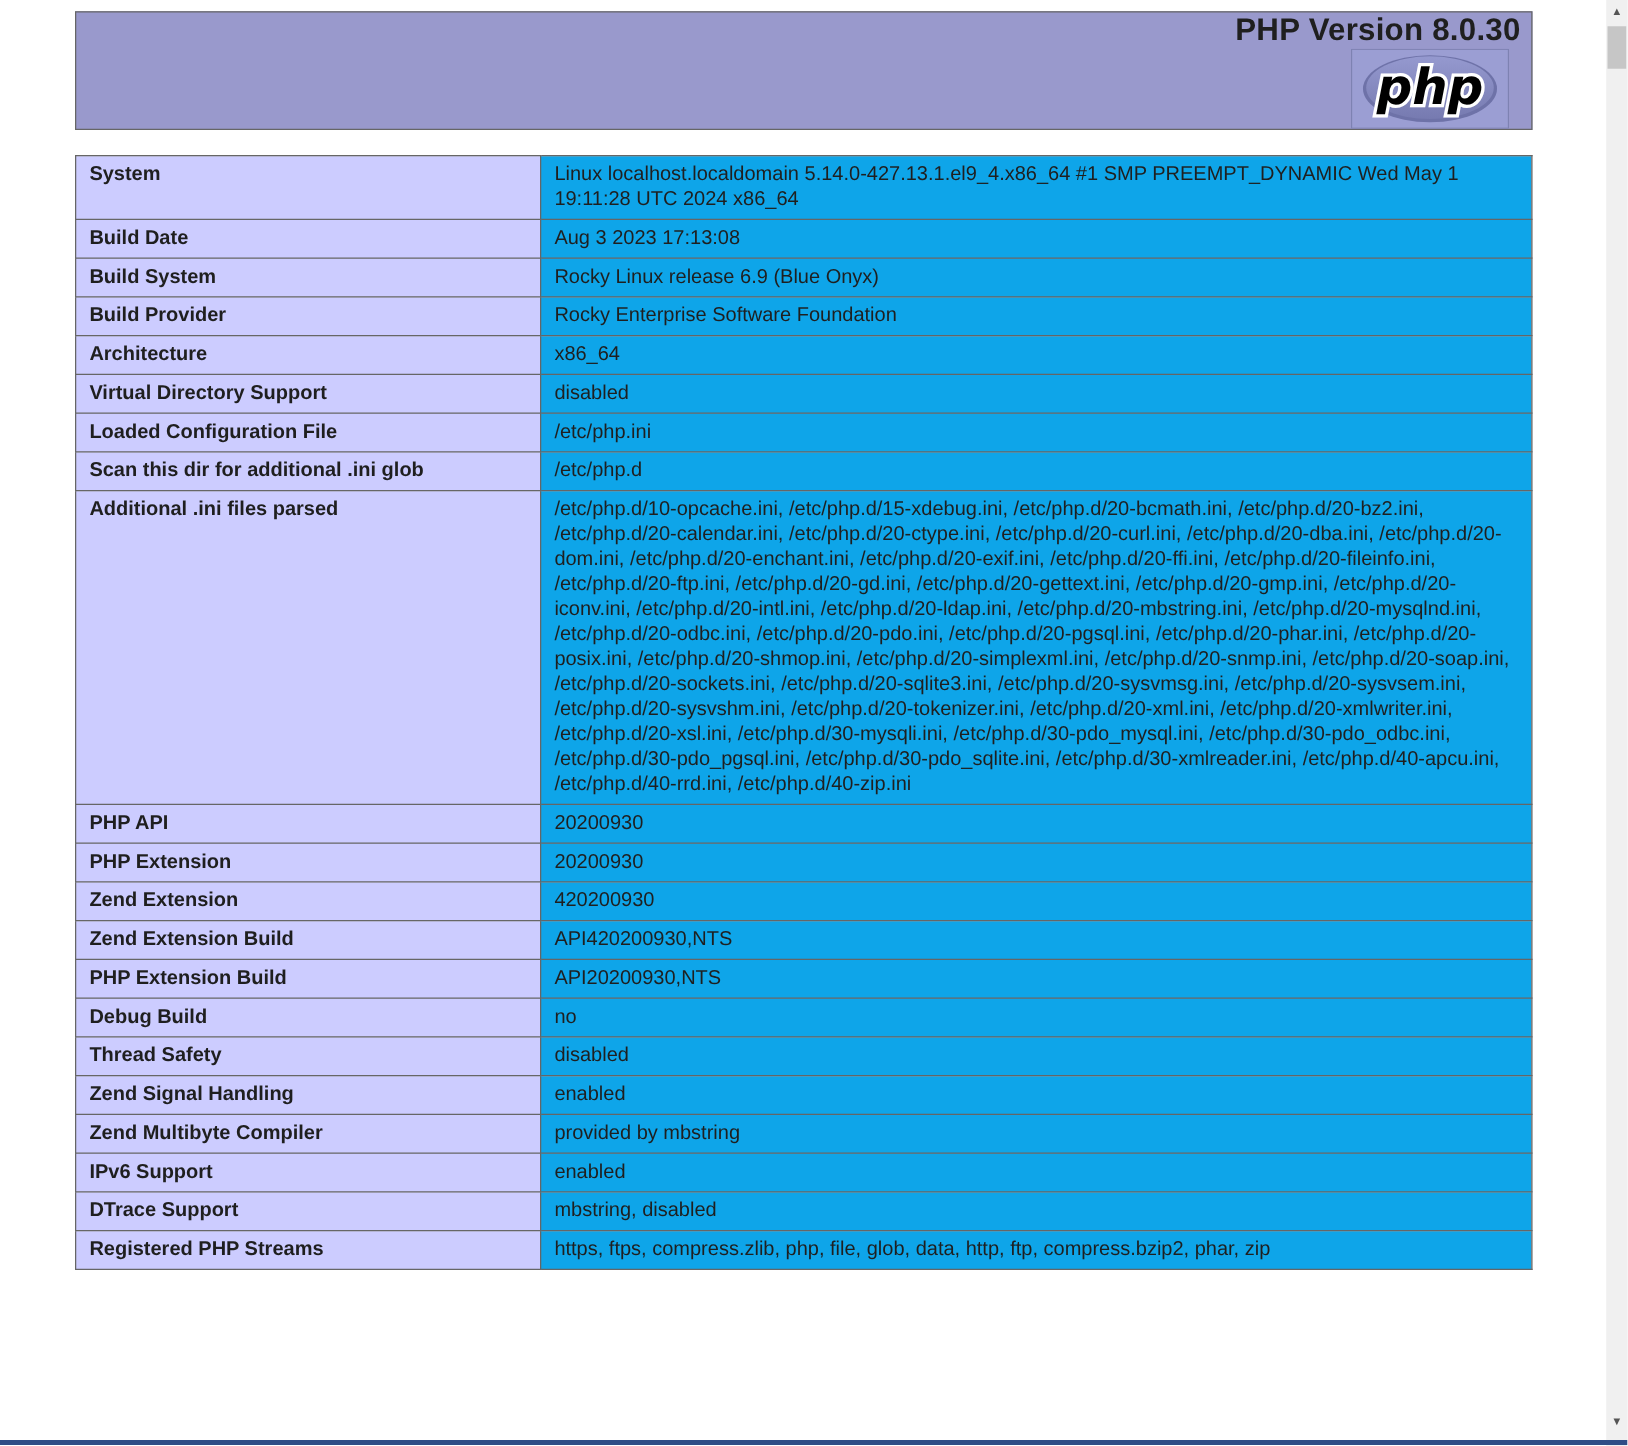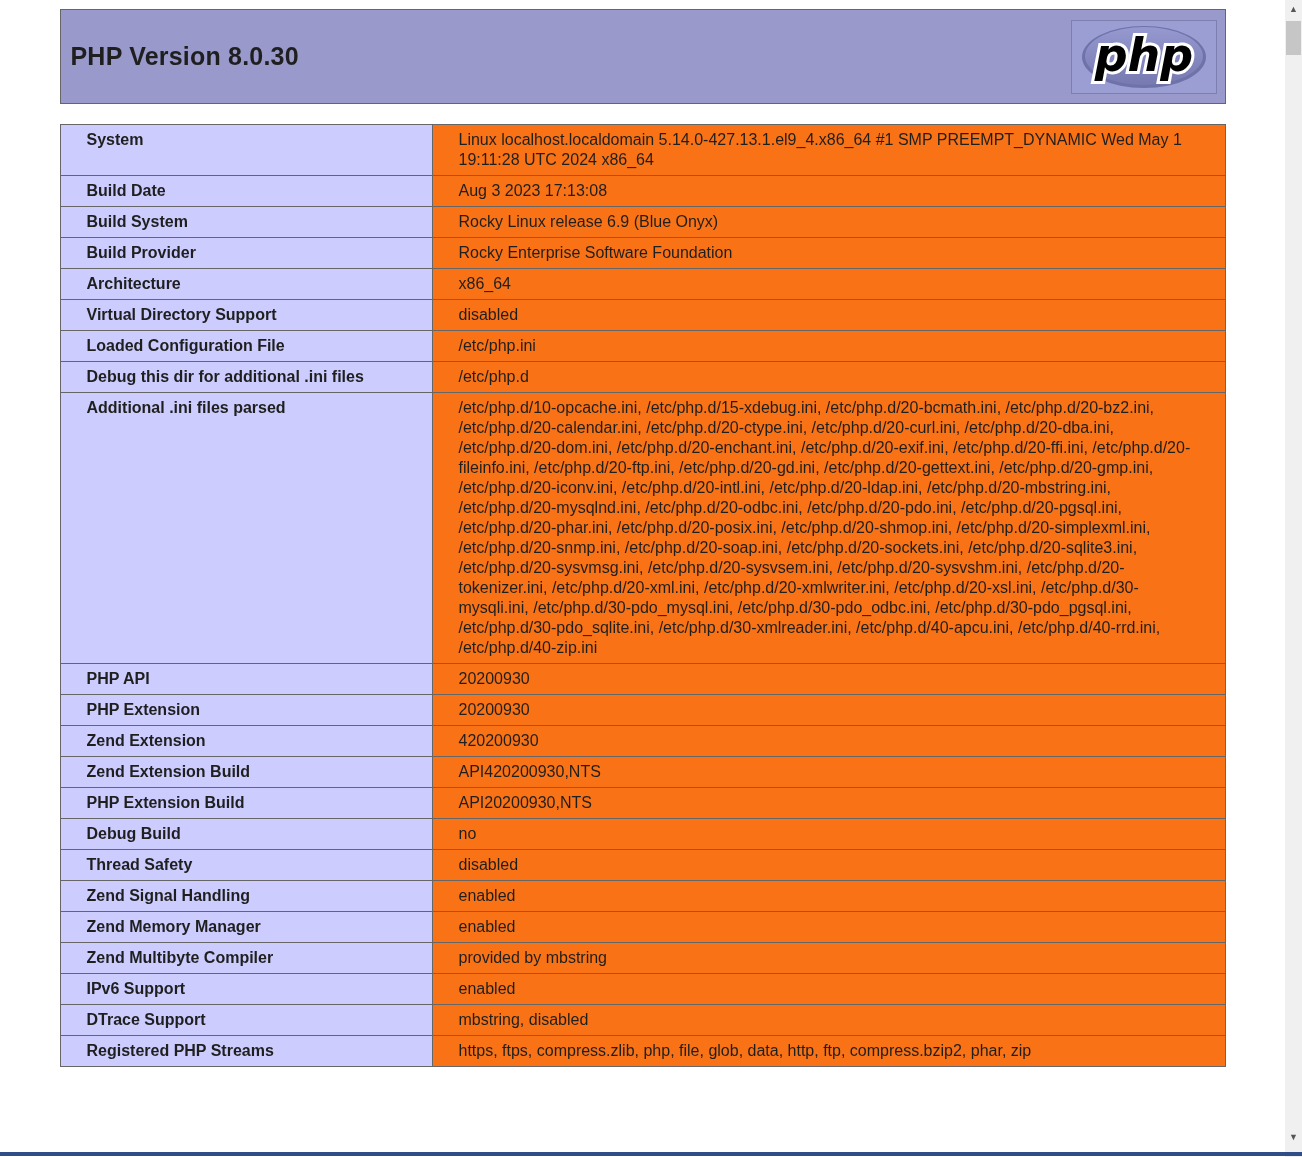--- a/index.html
+++ b/index.html
@@ -20,49 +20,50 @@
     background: #ffffff;
   }
   .center { width: 1166px; margin: 0 auto; }
 
   
   .header-box {
     background: #9999cc;
     border: 1px solid #666666;
     height: 95px;
     display: flex;
-    align-items: center;
+    align-items: flex-end;
     justify-content: space-between;
     padding: 0 8px 0 10px;
+    flex-direction: column;
   }
   .page-title {
     margin: 0;
     font-size: 25px;
     font-weight: bold;
     color: #1f1f1f;
     letter-spacing: 0.2px;
   }
   .php-logo { display: block; width: 146px; height: 74px; }
 
   
   table.info {
     border-collapse: collapse;
     width: 100%;
     margin-top: 20px;
     background: #dedede;
   }
   table.info td {
     border: 1px solid #666666;
-    padding: 5px 26px;
+    padding: 5px 11px;
     font-size: 16px;
     line-height: 20px;
     vertical-align: top;
   }
   td.e { background: #ccccff; font-weight: bold; width: 372px; }
-  td.v { background: #f97316; }
+  td.v { background: #0ea5e9; }
 
   
   .scrollbar {
     position: absolute; top: 0; right: 0;
     width: 17px; height: 1157px;
     background: #f0f0f0;
     z-index: 5;
   }
   .sb-btn {
     position: absolute; left: 0;
@@ -134,21 +135,21 @@
           </tr>
           <tr>
             <td class="e">Virtual Directory Support</td>
             <td class="v">disabled</td>
           </tr>
           <tr>
             <td class="e">Loaded Configuration File</td>
             <td class="v">/etc/php.ini</td>
           </tr>
           <tr>
-            <td class="e">Debug this dir for additional .ini files</td>
+            <td class="e">Scan this dir for additional .ini glob</td>
             <td class="v">/etc/php.d</td>
           </tr>
           <tr>
             <td class="e">Additional .ini files parsed</td>
             <td class="v">/etc/php.d/10-opcache.ini, /etc/php.d/15-xdebug.ini, /etc/php.d/20-bcmath.ini, /etc/php.d/20-bz2.ini, /etc/php.d/20-calendar.ini, /etc/php.d/20-ctype.ini, /etc/php.d/20-curl.ini, /etc/php.d/20-dba.ini, /etc/php.d/20-dom.ini, /etc/php.d/20-enchant.ini, /etc/php.d/20-exif.ini, /etc/php.d/20-ffi.ini, /etc/php.d/20-fileinfo.ini, /etc/php.d/20-ftp.ini, /etc/php.d/20-gd.ini, /etc/php.d/20-gettext.ini, /etc/php.d/20-gmp.ini, /etc/php.d/20-iconv.ini, /etc/php.d/20-intl.ini, /etc/php.d/20-ldap.ini, /etc/php.d/20-mbstring.ini, /etc/php.d/20-mysqlnd.ini, /etc/php.d/20-odbc.ini, /etc/php.d/20-pdo.ini, /etc/php.d/20-pgsql.ini, /etc/php.d/20-phar.ini, /etc/php.d/20-posix.ini, /etc/php.d/20-shmop.ini, /etc/php.d/20-simplexml.ini, /etc/php.d/20-snmp.ini, /etc/php.d/20-soap.ini, /etc/php.d/20-sockets.ini, /etc/php.d/20-sqlite3.ini, /etc/php.d/20-sysvmsg.ini, /etc/php.d/20-sysvsem.ini, /etc/php.d/20-sysvshm.ini, /etc/php.d/20-tokenizer.ini, /etc/php.d/20-xml.ini, /etc/php.d/20-xmlwriter.ini, /etc/php.d/20-xsl.ini, /etc/php.d/30-mysqli.ini, /etc/php.d/30-pdo_mysql.ini, /etc/php.d/30-pdo_odbc.ini, /etc/php.d/30-pdo_pgsql.ini, /etc/php.d/30-pdo_sqlite.ini, /etc/php.d/30-xmlreader.ini, /etc/php.d/40-apcu.ini, /etc/php.d/40-rrd.ini, /etc/php.d/40-zip.ini</td>
           </tr>
           <tr>
             <td class="e">PHP API</td>
             <td class="v">20200930</td>
           </tr>
@@ -171,24 +172,20 @@
           <tr>
             <td class="e">Debug Build</td>
             <td class="v">no</td>
           </tr>
           <tr>
             <td class="e">Thread Safety</td>
             <td class="v">disabled</td>
           </tr>
           <tr>
             <td class="e">Zend Signal Handling</td>
-            <td class="v">enabled</td>
-          </tr>
-          <tr>
-            <td class="e">Zend Memory Manager</td>
             <td class="v">enabled</td>
           </tr>
           <tr>
             <td class="e">Zend Multibyte Compiler</td>
             <td class="v">provided by mbstring</td>
           </tr>
           <tr>
             <td class="e">IPv6 Support</td>
             <td class="v">enabled</td>
           </tr>

